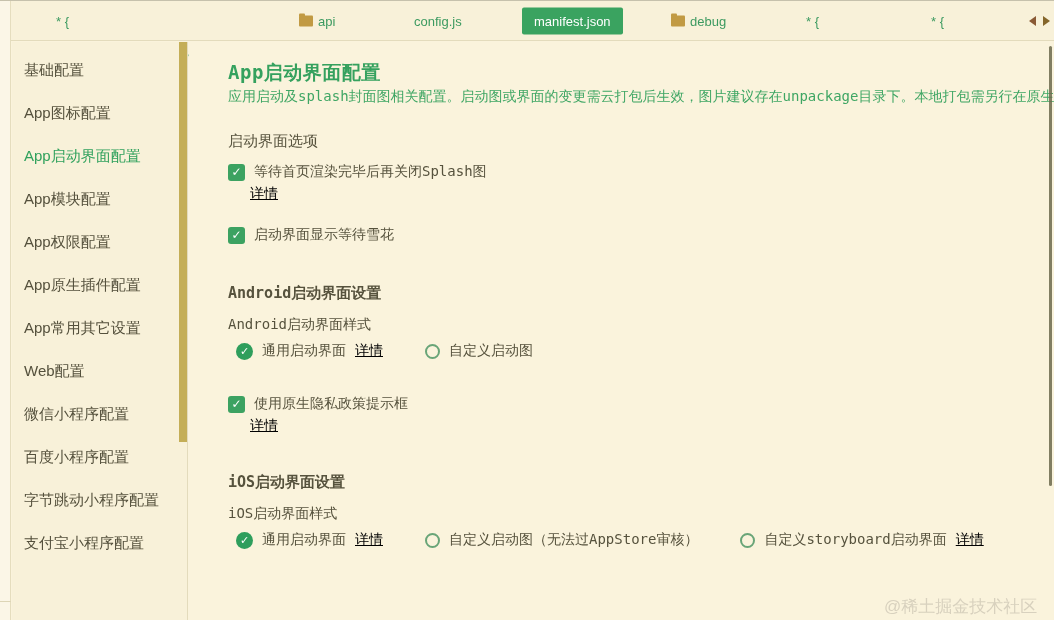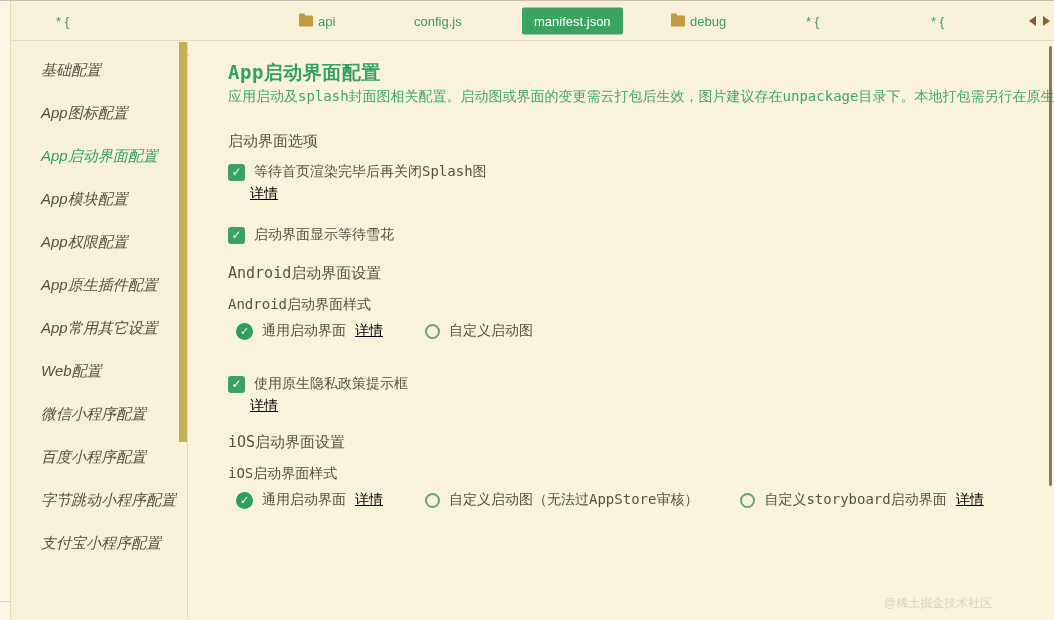--- a/index.html
+++ b/index.html
@@ -26,60 +26,60 @@
     background:#C19A43; border-radius:1px 1px 0 0; }
   .navarrows { position:absolute; left:1018px; top:50%; transform:translateY(-50%);
     display:flex; gap:7px; }
   .tri { width:0; height:0; border-top:5px solid transparent; border-bottom:5px solid transparent; }
   .tri-left  { border-right:7px solid #8A5A35; }
   .tri-right { border-left:7px solid #85662A; }
 
   
   .sidebar { position:absolute; left:12px; top:41px; width:176px; height:579px;
     background:#F8F1D9; border-right:1px solid #E3DBBC; overflow:hidden; padding-top:7px; }
-  .side-item { height:43px; display:flex; align-items:center; padding-left:29px;
-    font-size:15px; color:#54503C; cursor:pointer; white-space:nowrap;font-style:italic; }
+  .side-item { height:43px; display:flex; align-items:center; padding-left:12px;
+    font-size:15px; color:#54503C; cursor:pointer; white-space:nowrap; }
   .side-item.active { color:#2FA15C; }
   .side-scrollthumb { position:absolute; left:179px; top:41px; width:8px; height:400px;
     background:#C4AE57; }
 
   
   .right-scrollbar { position:absolute; left:1049px; top:45px; width:3px; height:440px;
     background:#63604533; background:#6B684C; border-radius:2px; opacity:.85; }
 
   
   .content { position:absolute; left:189px; top:41px; width:865px; height:579px;
     background:#FAF3DC; padding:18px 0 0 39px; overflow:hidden;
     font-family:"DejaVu Sans Mono","DejaVu Sans",sans-serif; color:#56523D; }
   .page-title { font-size:19px; line-height:24px; color:#35A15E; font-weight:bold; letter-spacing:.5px; }
   .page-desc  { font-size:14px; line-height:20px; color:#3FA664; margin-top:2px;
     white-space:nowrap; overflow:hidden; width:830px; }
   .sec-head { font-size:15px; line-height:20px; margin-top:25px; }
-  .sec-head.lg { line-height:22px; margin-top:16px; }
+  .sec-head.lg { line-height:22px; margin-top:36px;font-weight:bold; }
   .sub-head { font-size:14px; line-height:20px; margin-top:10px; }
 
   .cb-row { display:flex; align-items:center; gap:9px; margin-top:10px; height:22px; font-size:14px; }
   .cb-row.mt21 { margin-top:21px; } .cb-row.mt31 { margin-top:31px; }
   .checkbox { width:17px; height:17px; background:#3CA261; border-radius:3px; flex:0 0 auto;
     display:flex; align-items:center; justify-content:center; color:#fff; font-size:12px;
     font-family:"DejaVu Sans",sans-serif; cursor:pointer; }
   .detail-line { margin-left:22px; height:20px; line-height:20px; font-size:14px; }
   .link { color:#000000; text-decoration:underline; cursor:pointer; font-size:14px; }
 
   .radio-row { display:flex; align-items:center; margin-left:8px; margin-top:6px; height:22px;
     font-size:14px; white-space:nowrap; }
   .radio-row .grp { display:flex; align-items:center; gap:9px; }
   .radio-row .gap { width:42px; flex:0 0 auto; }
   .radio-on { width:17px; height:17px; border-radius:50%; background:#2E9E5C; flex:0 0 auto;
     display:flex; align-items:center; justify-content:center; color:#fff; font-size:11px;
     font-family:"DejaVu Sans",sans-serif; cursor:pointer; }
   .radio-off { width:15px; height:15px; border-radius:50%; border:2px solid #69A578;
     background:transparent; flex:0 0 auto; cursor:pointer; }
 
-  .watermark { position:absolute; left:884px; top:594px; font-size:12px; color:#D8D1BE;
+  .watermark { position:absolute; left:884px; top:594px; font-size:17px; color:#D8D1BE;
     font-family:"Liberation Sans",sans-serif; white-space:nowrap; }
 </style>
 </head>
 <body>
 
 <div id="app">
 
   <div class="leftstrip">
     <div class="hsep"></div>
   </div>

